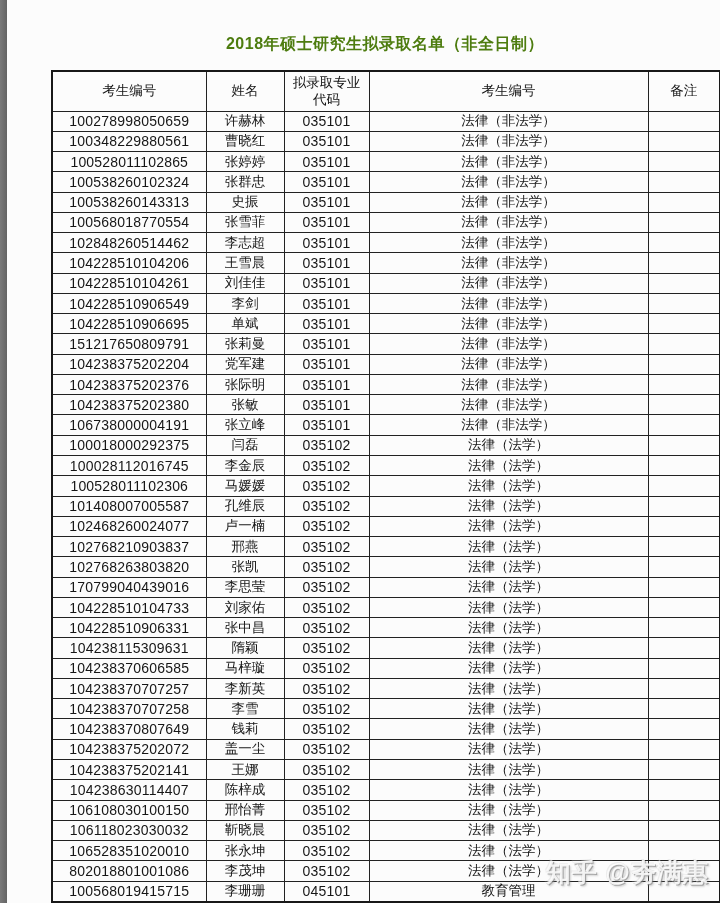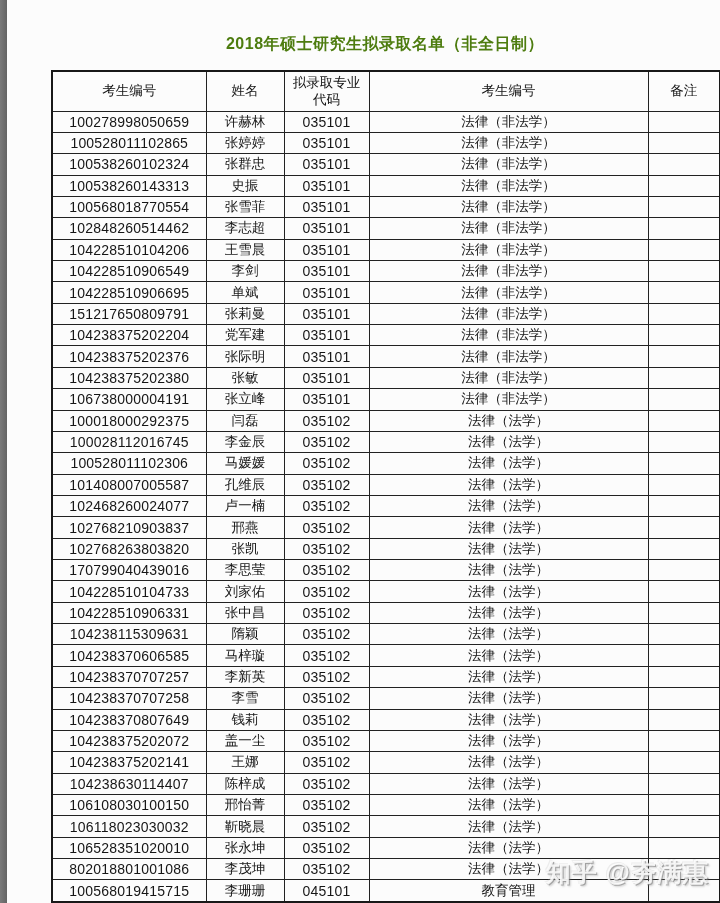--- a/index.html
+++ b/index.html
@@ -92,20 +92,27 @@
     </thead>
     <tbody>
         <tr>
       <td class="num">100278998050659</td>
       <td class="cn">许赫林</td>
       <td class="num">035101</td>
       <td class="cn">法律（非法学）</td>
       <td class="cn"></td>
     </tr>
         <tr>
+      <td class="num">100348229880561</td>
+      <td class="cn">曹晓红</td>
+      <td class="num">035101</td>
+      <td class="cn">法律（非法学）</td>
+      <td class="cn"></td>
+    </tr>
+        <tr>
       <td class="num">100528011102865</td>
       <td class="cn">张婷婷</td>
       <td class="num">035101</td>
       <td class="cn">法律（非法学）</td>
       <td class="cn"></td>
     </tr>
         <tr>
       <td class="num">100538260102324</td>
       <td class="cn">张群忠</td>
       <td class="num">035101</td>
@@ -129,20 +136,27 @@
         <tr>
       <td class="num">102848260514462</td>
       <td class="cn">李志超</td>
       <td class="num">035101</td>
       <td class="cn">法律（非法学）</td>
       <td class="cn"></td>
     </tr>
         <tr>
       <td class="num">104228510104206</td>
       <td class="cn">王雪晨</td>
+      <td class="num">035101</td>
+      <td class="cn">法律（非法学）</td>
+      <td class="cn"></td>
+    </tr>
+        <tr>
+      <td class="num">104228510104261</td>
+      <td class="cn">刘佳佳</td>
       <td class="num">035101</td>
       <td class="cn">法律（非法学）</td>
       <td class="cn"></td>
     </tr>
         <tr>
       <td class="num">104228510906549</td>
       <td class="cn">李剑</td>
       <td class="num">035101</td>
       <td class="cn">法律（非法学）</td>
       <td class="cn"></td>

